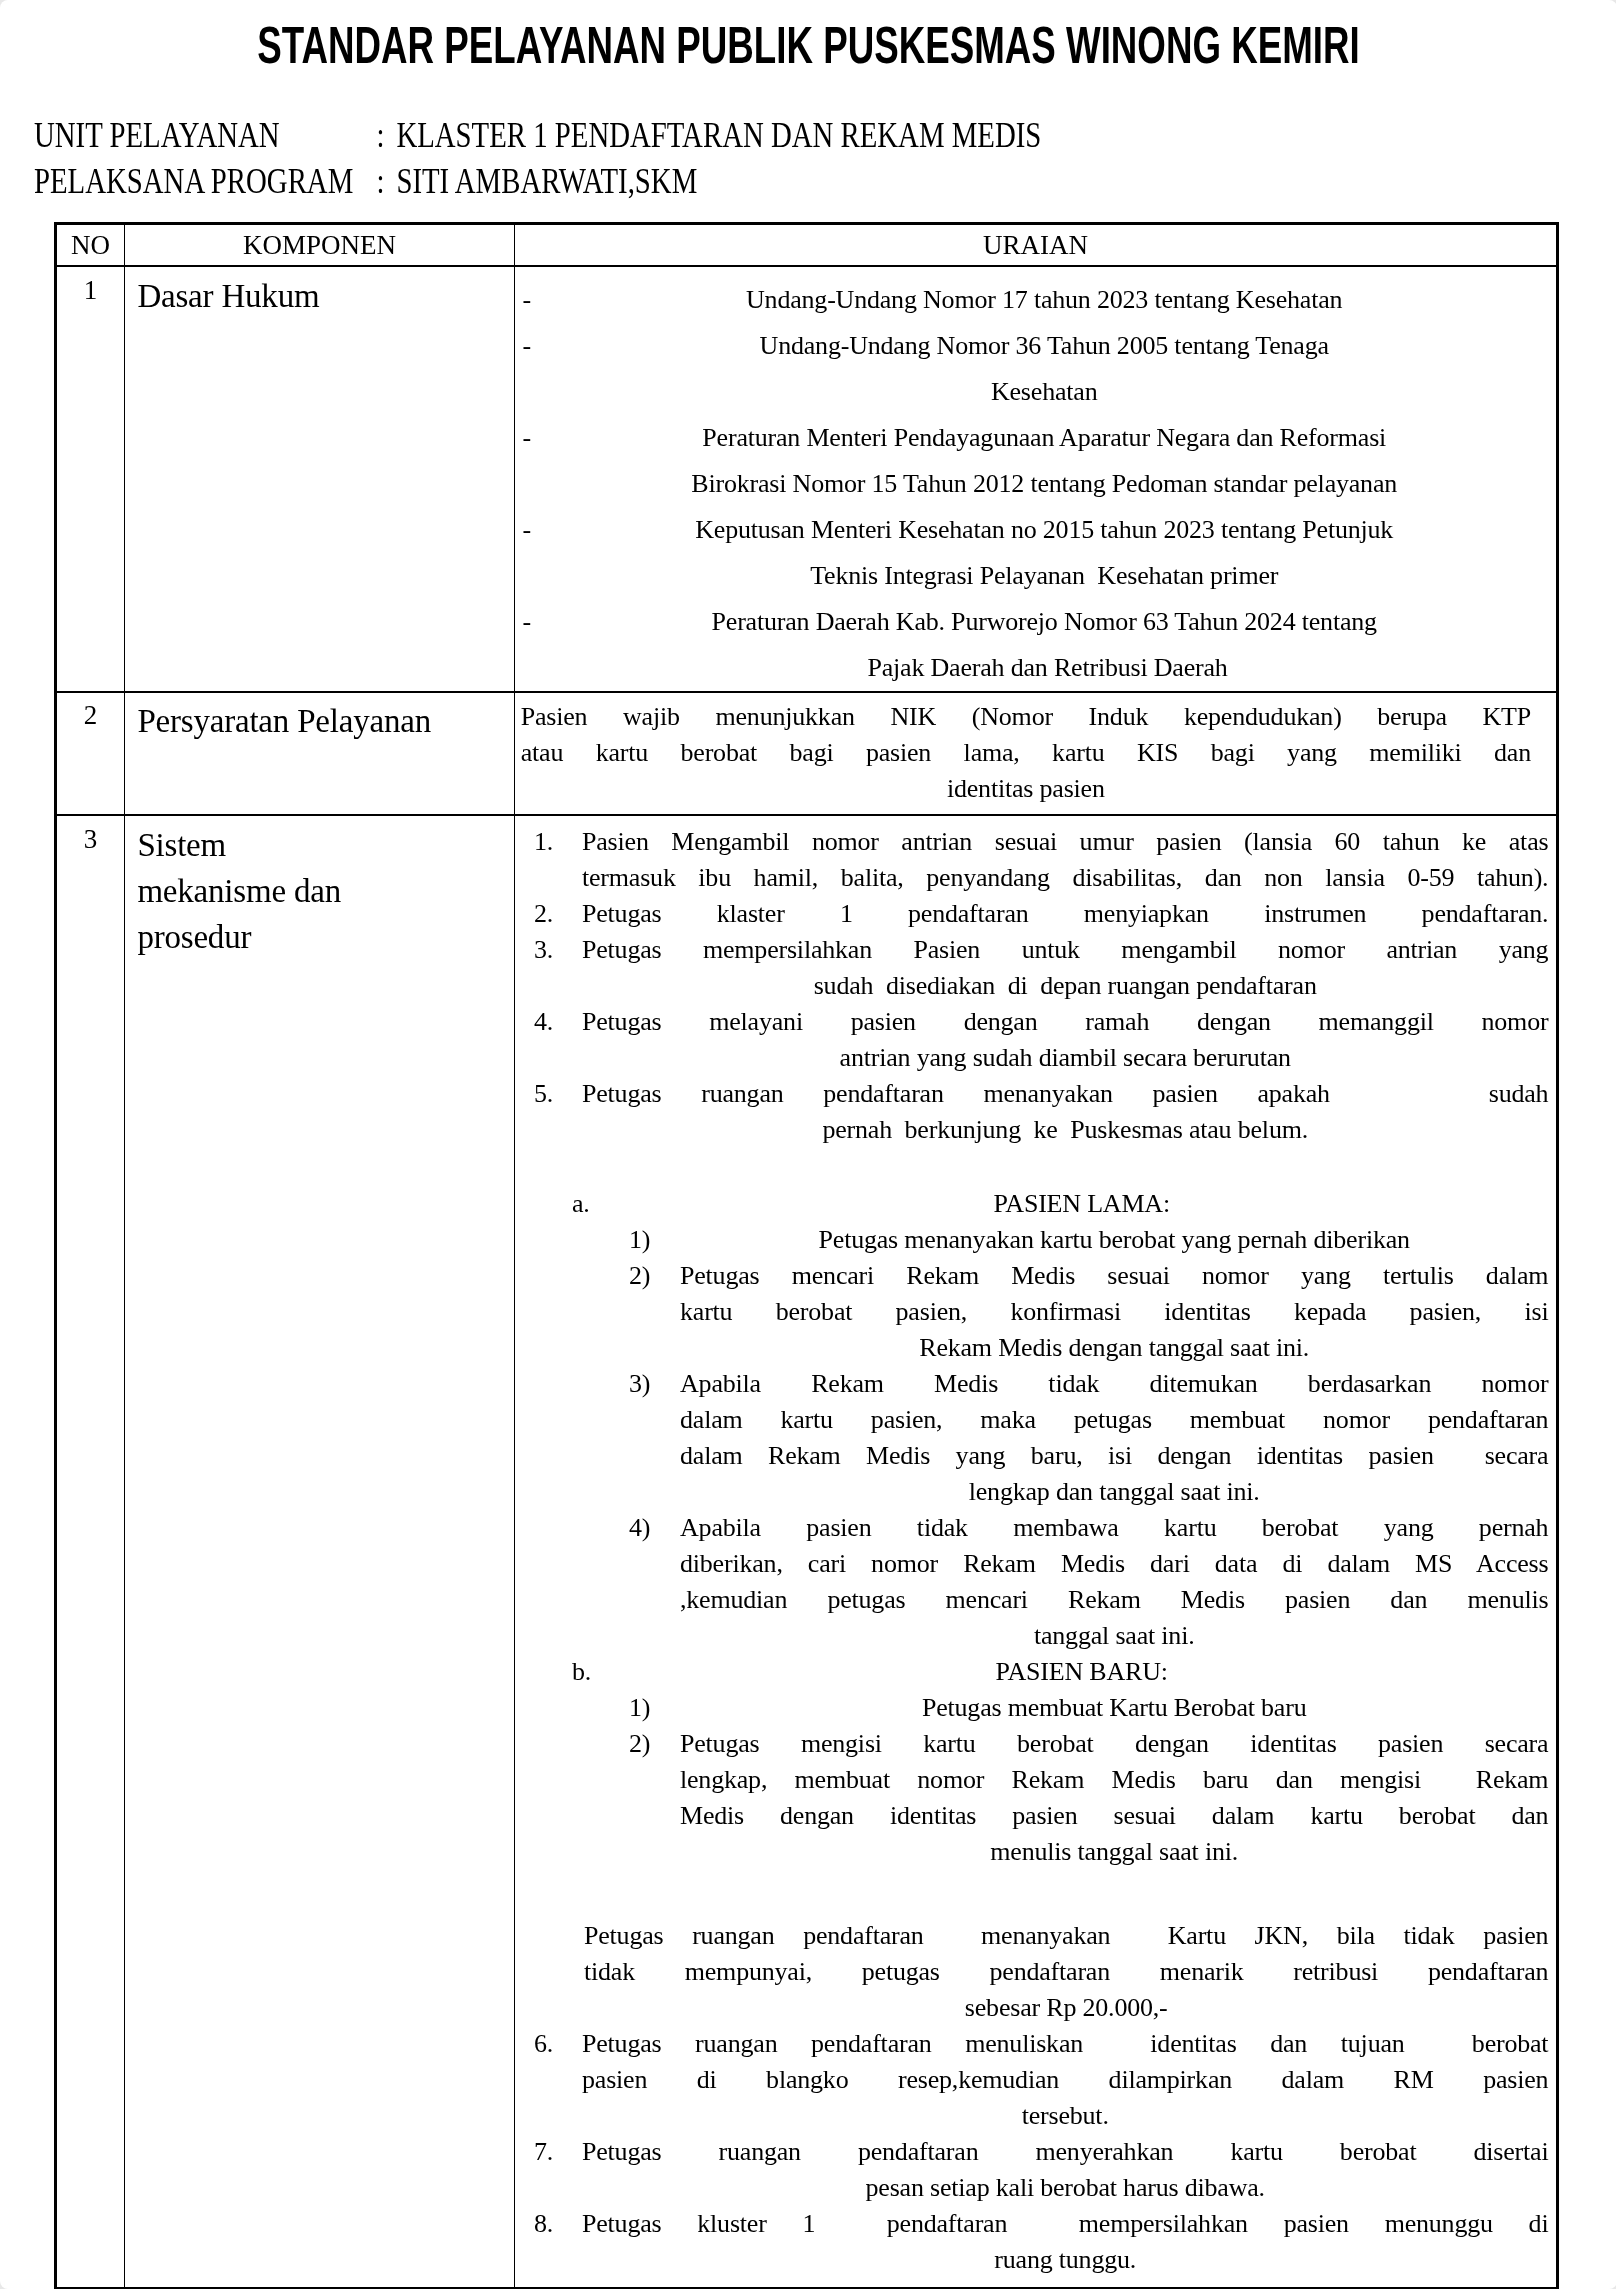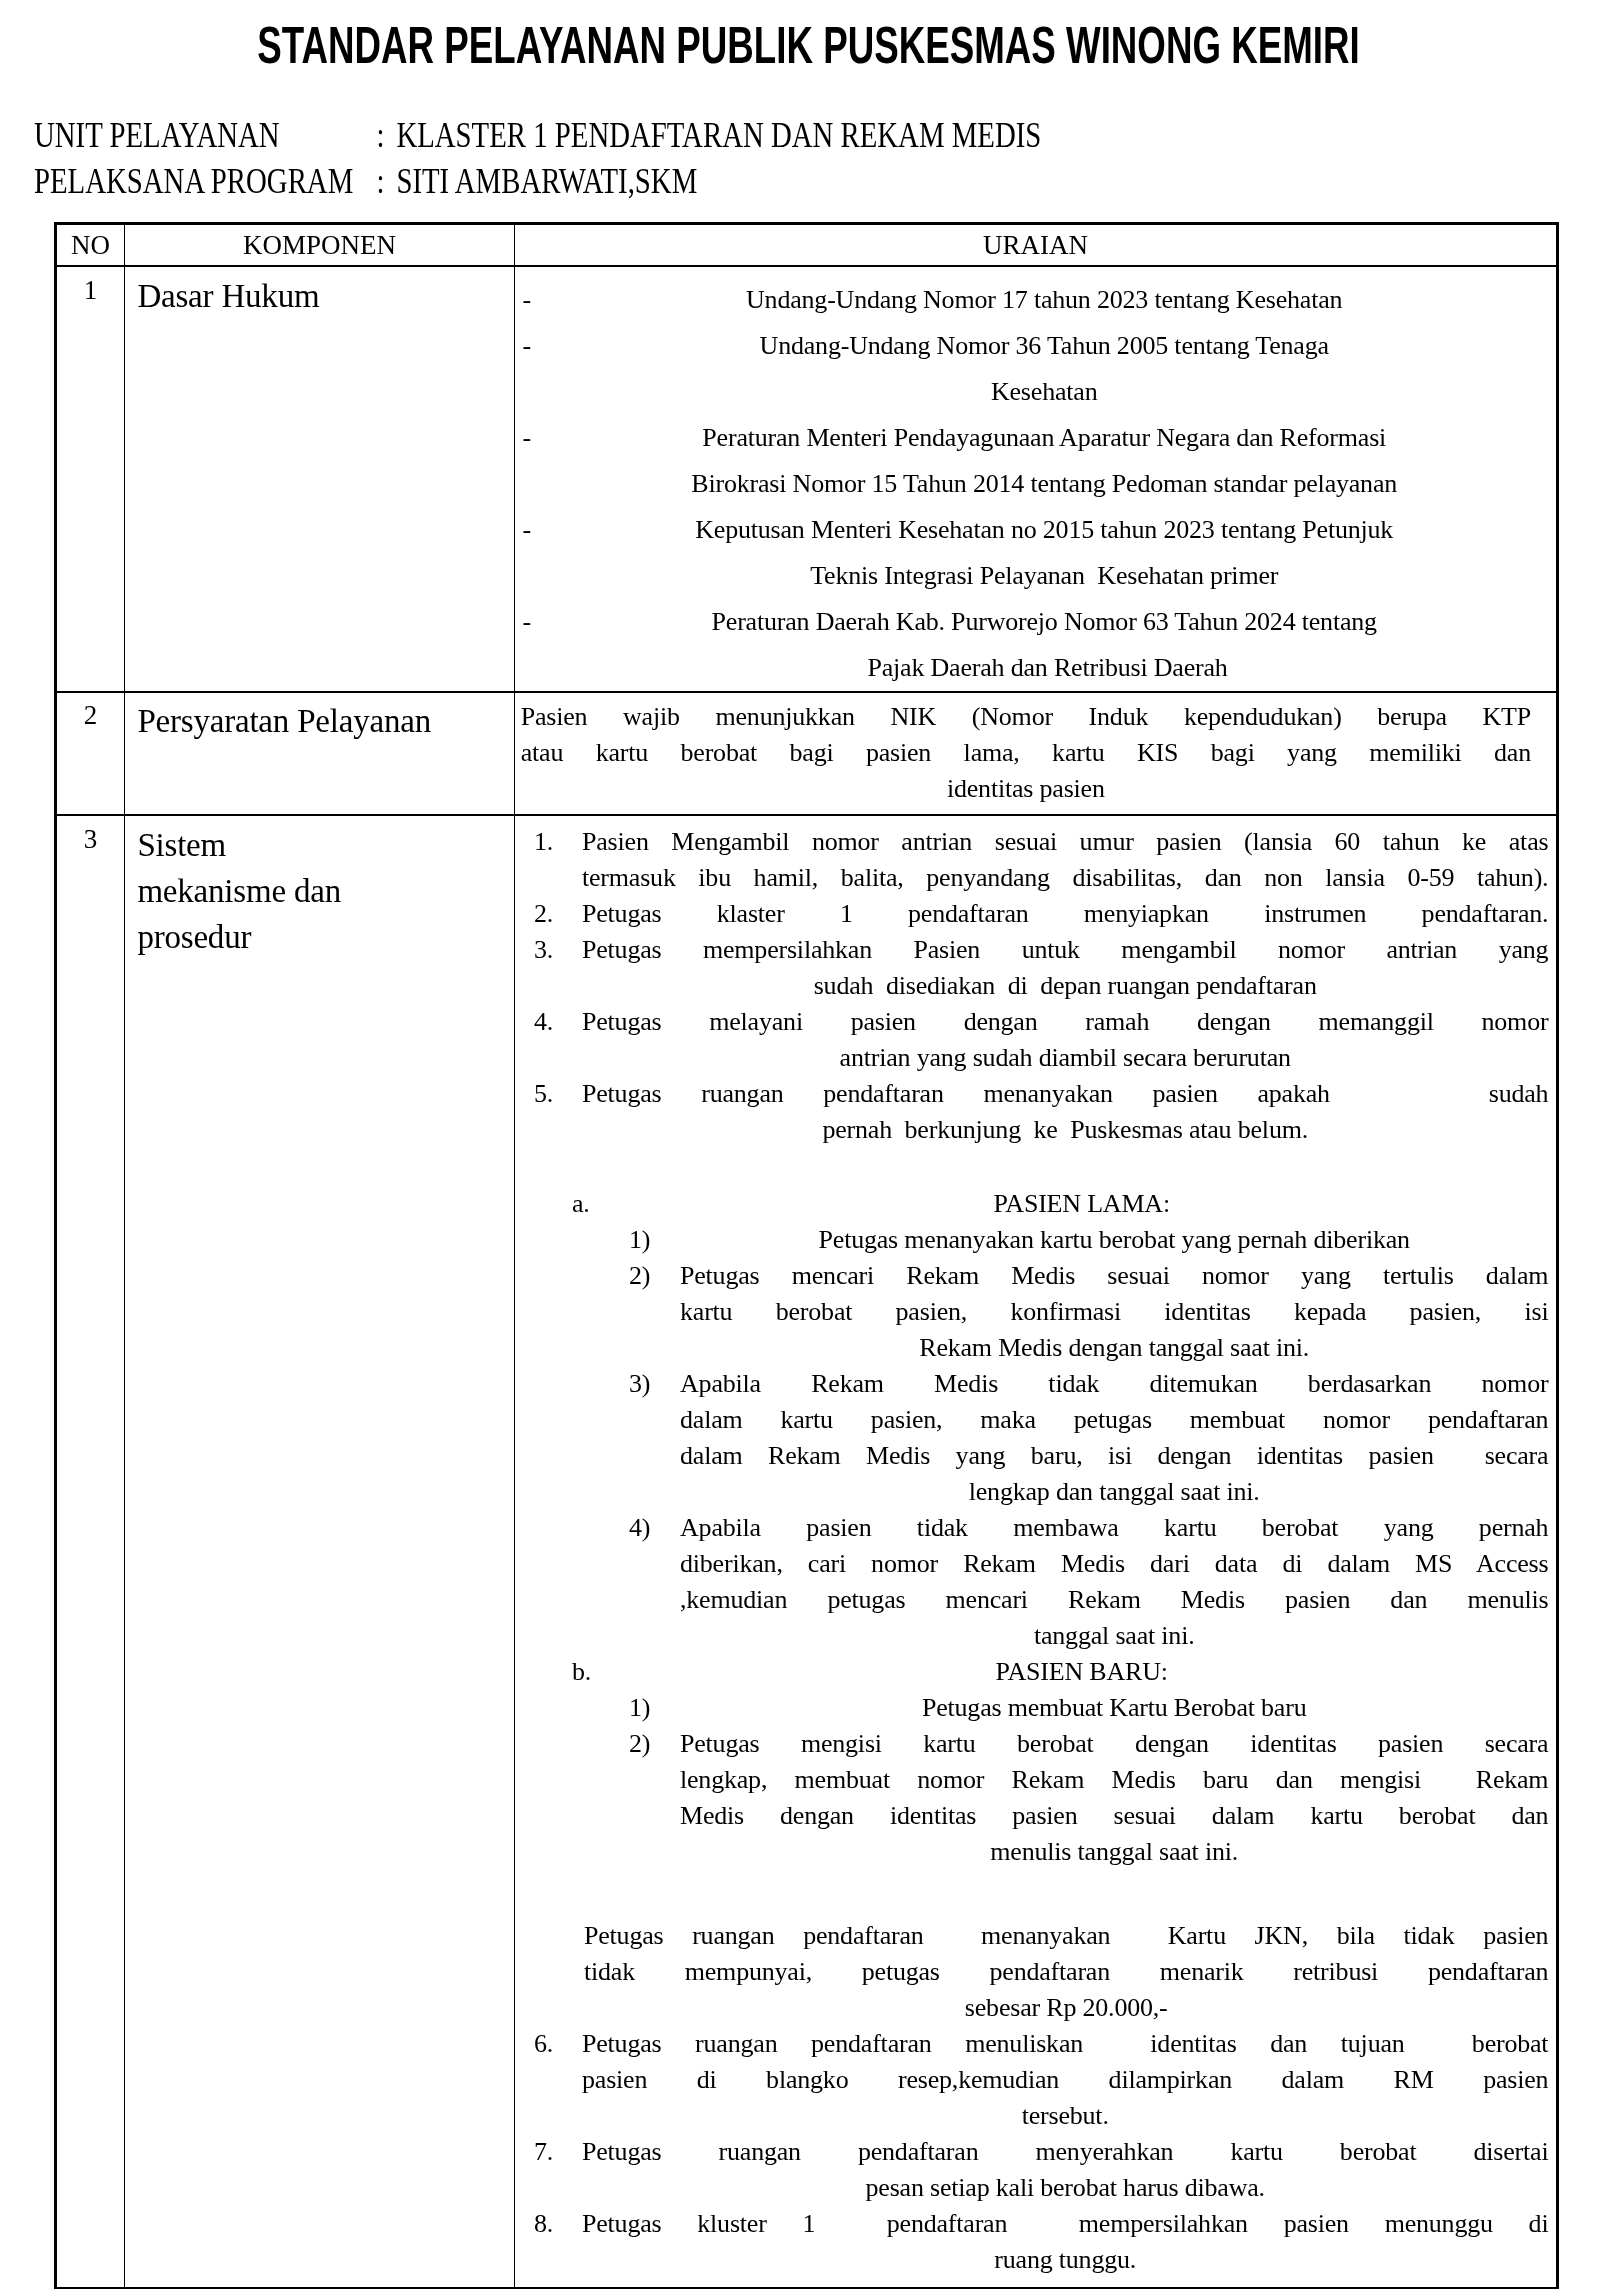--- a/index.html
+++ b/index.html
@@ -1,17 +1,17 @@
 <!DOCTYPE html>
 <html style="font-size:15px"><head>
 <meta charset="utf-8">
 <style>
   html,body{margin:0;padding:0;background:#e8e8e8;}
   .page{position:relative;width:1617px;height:2289px;background:#ffffff;color:#000;
-        font-family:"Liberation Serif", serif;overflow:hidden;}
+        font-family:"Liberation Serif", serif;overflow:hidden;border-radius:8px;}
 
   
   .title-wrap{position:absolute;top:15px;left:0;width:100%;text-align:center;}
   .title-text{display:inline-block;font-family:"Liberation Sans", sans-serif;
         font-weight:bold;font-size:51px;line-height:61px;white-space:nowrap;
         transform:scaleX(0.72);transform-origin:center center;letter-spacing:0;}
 
   
   .info{position:absolute;top:112px;left:34px;font-size:36px;line-height:46px;
         transform:scaleX(0.80);transform-origin:0 0;white-space:nowrap;}
@@ -110,21 +110,21 @@
               <div class="ln">Undang-Undang Nomor 17 tahun 2023 tentang Kesehatan</div>
             </div>
             <div class="item k-dash">
               <span class="marker">-</span>
               <div class="ln">Undang-Undang Nomor 36 Tahun 2005 tentang Tenaga</div>
               <div class="ln">Kesehatan</div>
             </div>
             <div class="item k-dash">
               <span class="marker">-</span>
               <div class="ln">Peraturan Menteri Pendayagunaan Aparatur Negara dan Reformasi</div>
-              <div class="ln">Birokrasi Nomor 15 Tahun 2014 tentang Pedoman standar pelayanan</div>
+              <div class="ln">Birokrasi Nomor 15 Tahun 2012 tentang Pedoman standar pelayanan</div>
             </div>
             <div class="item k-dash">
               <span class="marker">-</span>
               <div class="ln">Keputusan Menteri Kesehatan no 2015 tahun 2023 tentang Petunjuk</div>
               <div class="ln">Teknis Integrasi Pelayanan&nbsp; Kesehatan primer</div>
             </div>
             <div class="item k-dash">
               <span class="marker">-</span>
               <div class="ln">Peraturan Daerah Kab. Purworejo Nomor 63 Tahun 2024 tentang</div>
             </div>

